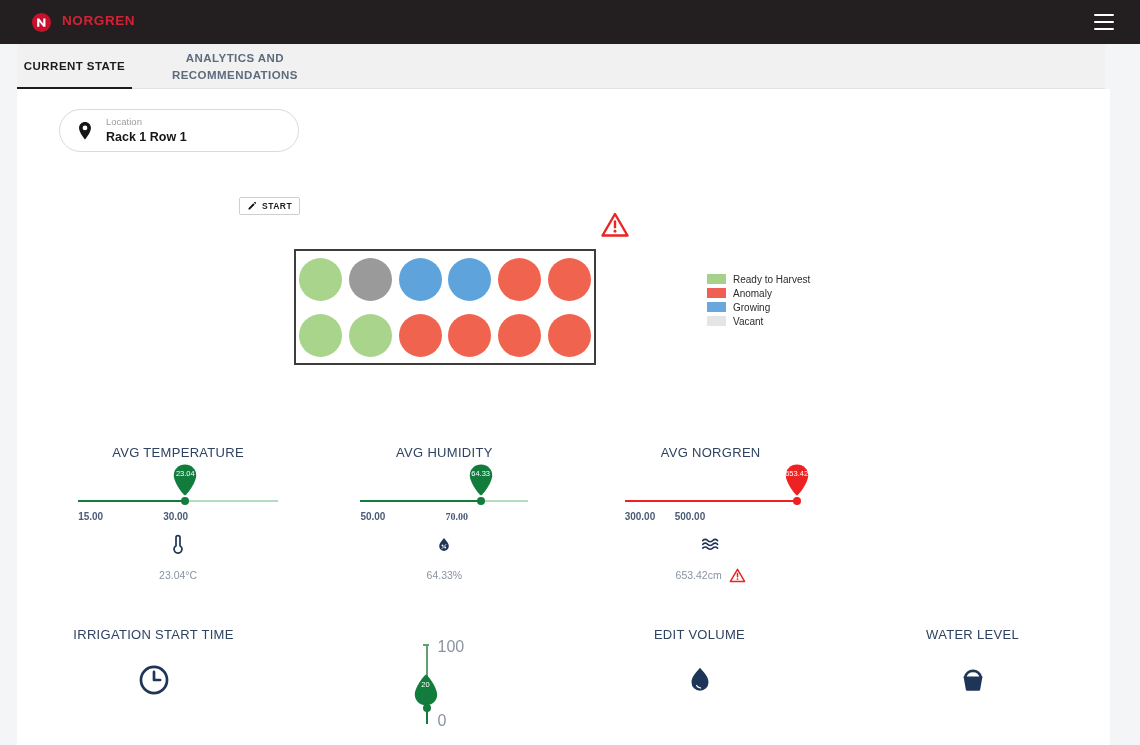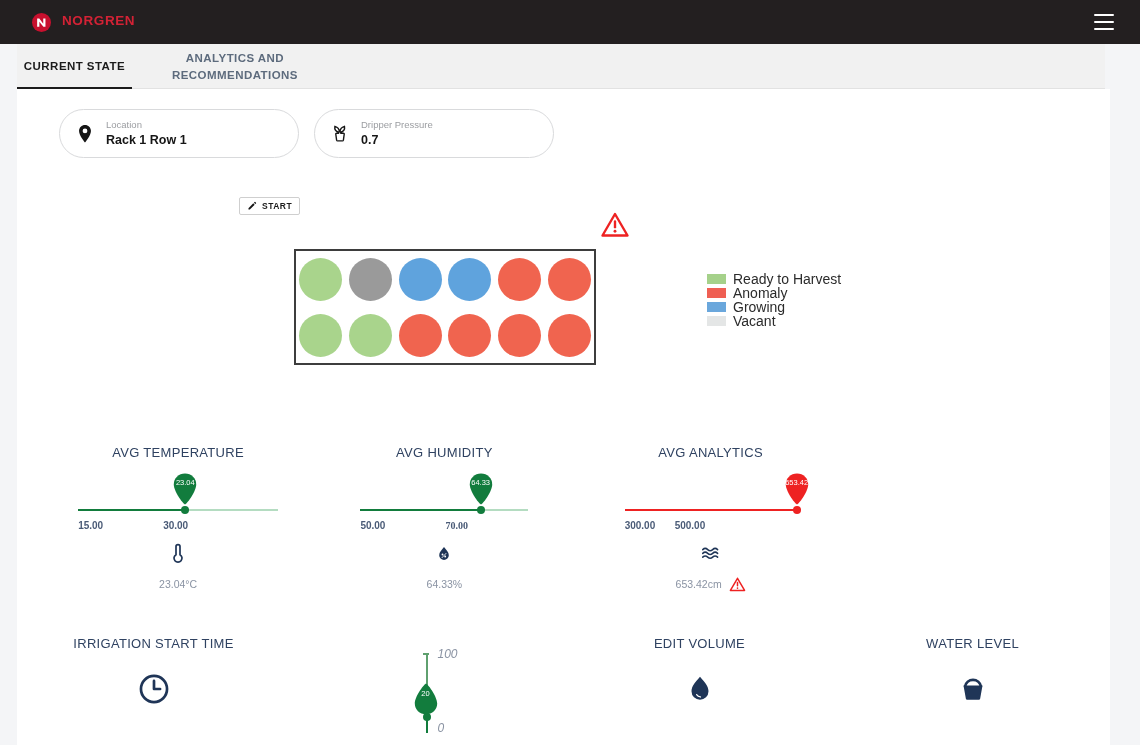--- a/index.html
+++ b/index.html
@@ -52,21 +52,21 @@
 
   
   .canvas {
     position: absolute; left: 17px; top: 89px; width: 1093px; height: 656px;
     background: #ffffff;
   }
 
   
   .cards { position: absolute; left: 42px; top: 20px; display: flex; gap: 15px; }
   .card {
-    width: 240px; height: 49px; border: 1px solid #d9dadc; border-radius: 26px;
+    width: 240px; height: 43px; border: 1px solid #d9dadc; border-radius: 26px;
     background: #fff; display: flex; align-items: center; padding-left: 14px; gap: 10px;
     cursor: pointer;
   }
   .card-ico { width: 22px; height: 22px; flex: none; color: #1b1b1b; }
   .card-ico svg { display: block; width: 22px; height: 22px; }
   .card-txt { display: flex; flex-direction: column; justify-content: center; }
   .card-label { font-size: 9.5px; color: #9b9da1; line-height: 1.45; }
   .card-value { font-size: 12.5px; font-weight: bold; color: #161616; line-height: 1.4; }
 
   
@@ -88,33 +88,33 @@
     border: 2px solid #3d3d3d; background: #fff;
     display: grid; grid-template-columns: repeat(6, 1fr); grid-template-rows: repeat(2, 1fr);
     align-items: center; justify-items: center;
   }
   .pod { width: 43px; height: 43px; border-radius: 50%; cursor: pointer; }
 
   
   .legend { position: absolute; left: 690px; top: 183px; }
   .legend-row { display: flex; align-items: center; gap: 7px; height: 14px; }
   .legend-swatch { width: 19px; height: 10px; flex: none; }
-  .legend-label { font-size: 14px; color: #2b2b2b; }
+  .legend-label { font-size: 10px; color: #2b2b2b; }
 
   
   .metrics { position: absolute; left: 0; top: 355px; width: 1093px; }
   .mrow { display: flex; width: 1093px; }
   .mcell { width: 273px; display: flex; flex-direction: column; align-items: center; }
   .mtitle {
     font-size: 13px; color: #2f4261; letter-spacing: .3px; text-align: center;
     height: 18px; line-height: 18px;
   }
 
   
-  .hgauge { position: relative; width: 200px; height: 68px; margin-top: 11px; }
+  .hgauge { position: relative; width: 200px; height: 68px; margin-top: 2px; }
   .pin {
     position: absolute; width: 26px; height: 32px; transform: translateX(-13px);
   }
   .pin svg { position: absolute; left: 0; top: 0; display: block; }
   .pin-val {
     position: absolute; left: 0; top: 5px; width: 26px; text-align: center;
     font-size: 7.5px; color: #fff; font-weight: normal; z-index: 2;
     overflow: hidden; white-space: nowrap;
   }
   .track {
@@ -148,21 +148,21 @@
   .vpin { position: absolute; left: 31px; width: 26px; height: 32px; }
   .vpin-val {
     position: absolute; left: 0; top: 6px; width: 26px; text-align: center;
     font-size: 7.5px; color: #fff; z-index: 2;
   }
   .vdot {
     position: absolute; left: 41px; width: 8px; height: 8px; border-radius: 50%;
     cursor: pointer;
   }
   .vmax, .vmin {
-    position: absolute; left: 56px; font-size: 12px; color: #8a93a3; font-style: italic;
+    position: absolute; left: 56px; font-size: 16px; color: #8a93a3;
   }
 
   .bigicon { height: 40px; display: flex; align-items: center; justify-content: center; }
 </style>
 </head>
 <body>
 
 <div id="app">
 
   <div class="topbar">
@@ -196,31 +196,20 @@
               <path d="M12 2.2c-3.6 0-6.5 2.9-6.5 6.5 0 4.9 6.5 12.6 6.5 12.6s6.5-7.7 6.5-12.6c0-3.6-2.9-6.5-6.5-6.5zm0 9.1a2.6 2.6 0 1 1 0-5.2 2.6 2.6 0 0 1 0 5.2z" fill="#161616"></path>
             </svg>
         </span>
         <span class="card-txt">
           <span class="card-label">Location</span>
           <span class="card-value">Rack 1 Row 1</span>
         </span>
       </div>
 
 
-      <div class="card">
-        <span class="card-ico">
-          <svg viewBox="0 0 24 24">
-            <path d="M11.3 9.6C11.3 7 9.2 4.4 6.4 3.6c-.5 2.9 1.2 5.6 4.1 6.4v1.2H8.2c-.5 0-.9.4-.8.9l.9 6.6c.1.5.5.8 1 .8h5.4c.5 0 .9-.3 1-.8l.9-6.6c.1-.5-.3-.9-.8-.9h-3v-1.2c2.9-.8 4.6-3.5 4.1-6.4-2.8.8-4.9 3.4-4.9 6v.1z" fill="none" stroke="#161616" stroke-width="1.5" stroke-linejoin="round"></path>
-          </svg>
-        </span>
-        <span class="card-txt">
-          <span class="card-label">Dripper Pressure</span>
-          <span class="card-value">0.7</span>
-        </span>
-      </div>
 
 
     </div>
 
     <div class="edit-btn">
       <span>
         <svg viewBox="0 0 24 24" width="10" height="10">
             <path d="M3.5 17.2 15.1 5.6l3.3 3.3L6.8 20.5H3.5v-3.3zM16.6 4.1l1.7-1.7a1.2 1.2 0 0 1 1.7 0l1.6 1.6a1.2 1.2 0 0 1 0 1.7l-1.7 1.7-3.3-3.3z" fill="#161616"></path>
           </svg>
       </span>
@@ -328,21 +317,21 @@
               <circle cx="13.6" cy="15.4" r="1.25" fill="#ffffff"></circle>
               <path d="M9 17.3 15 10.8" stroke="#ffffff" stroke-width="1.1"></path>
             </svg>
           </div>
           <div class="mval">
             <span>64.33%</span>
           </div>
         </div>
 
         <div class="mcell">
-          <div class="mtitle">AVG ANALYTICS</div>
+          <div class="mtitle">AVG NORGREN</div>
           <div class="hgauge" style="width:172px;">
             <div class="pin" style="left:100%; top:0;">
               <svg viewBox="0 0 26 32" width="26" height="32">
                   <path d="M13 .6C6.6.6 1.8 5.4 1.8 11.4c0 6.4 8.2 18.3 11.2 20 3-1.7 11.2-13.6 11.2-20C24.2 5.4 19.4.6 13 .6z" fill="#ee2222"></path>
                 </svg>
               <span class="pin-val">653.42</span>
             </div>
             <div class="track" style="width:172px;">
               <div class="track-bg" style="width:172px; background:#f08080;"></div>
               <div class="track-fill" style="width:100%; background:#ee2222;"></div>

